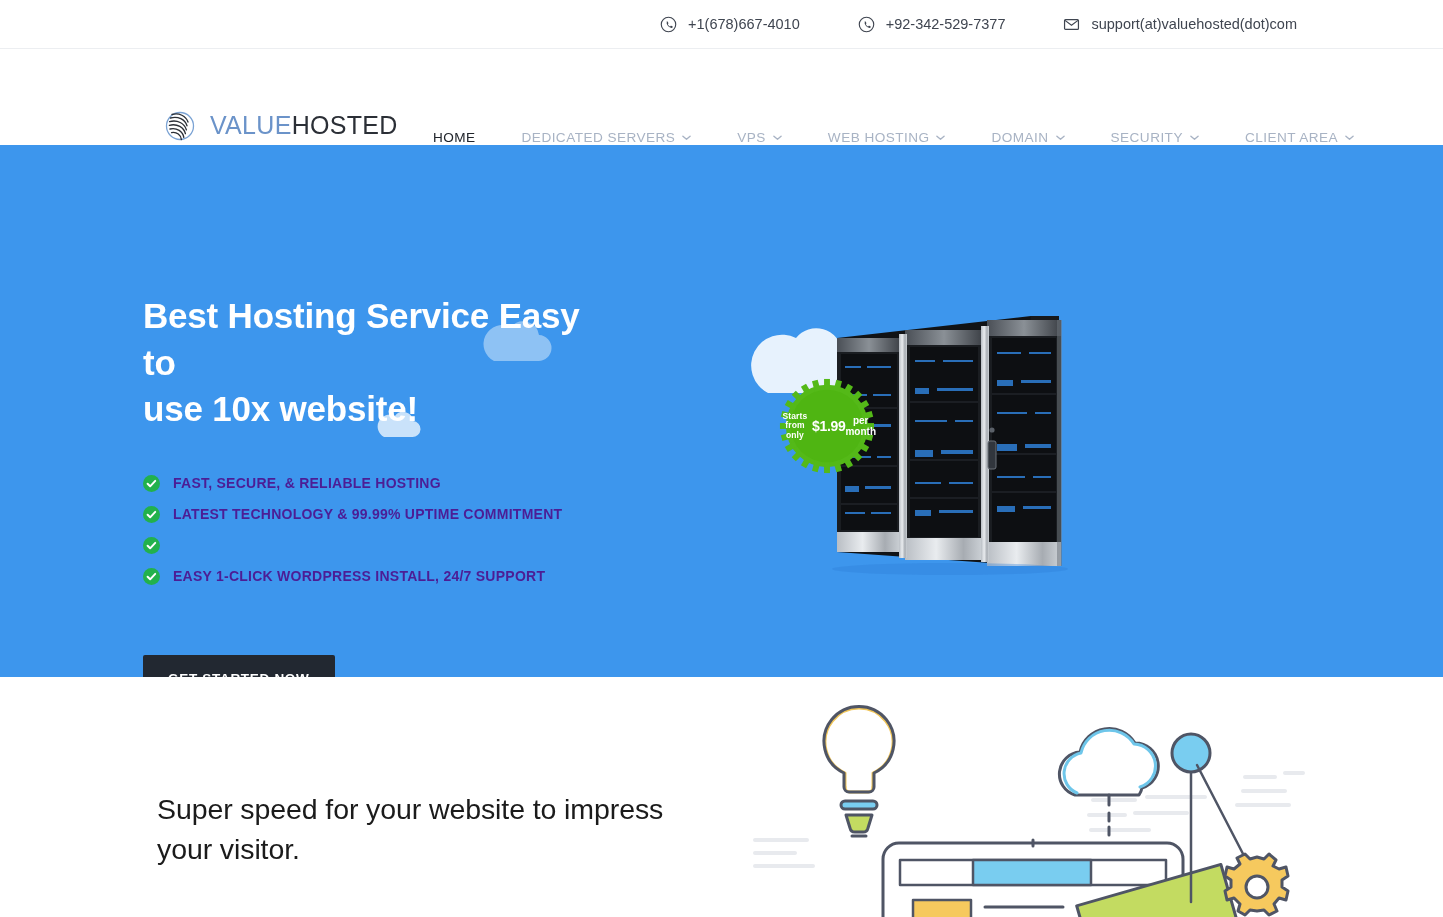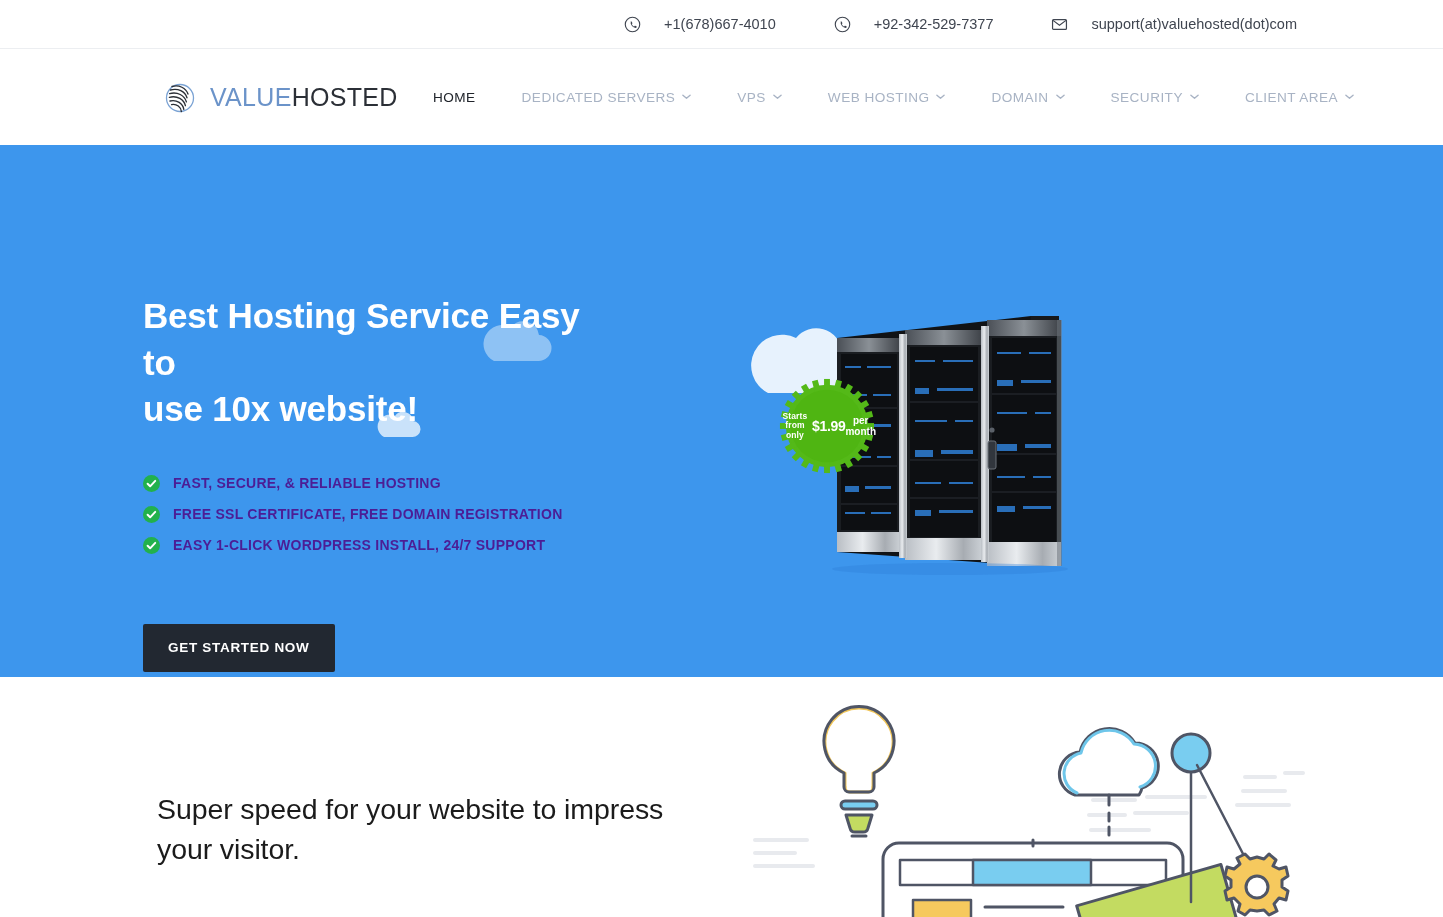--- a/index.html
+++ b/index.html
@@ -18,36 +18,36 @@
     border-bottom: 1px solid #eceef1;
     display: flex;
     align-items: center;
     justify-content: flex-end;
     padding-right: 146px;
     background: #fff;
   }
   .topbar-item {
     display: flex;
     align-items: center;
-    gap: 23px;
+    gap: 11px;
     margin-left: 58px;
     color: #3f4550;
     font-size: 14.5px;
     line-height: 1;
   }
   .topbar-item:first-child { margin-left: 0; }
   .tb-icon { width: 17px; height: 17px; display: block; color: #3f4550; flex: 0 0 auto; }
   .tb-icon svg { display: block; width: 17px; height: 17px; }
 
   
   .header {
     height: 96px;
     background: #fff;
     display: flex;
-    align-items: center;
+    align-items: flex-end;
     padding: 0 70px 0 160px;
   }
   .logo { display: flex; align-items: center; gap: 10px; }
   .logo-mark { width: 40px; height: 40px; flex: 0 0 auto; }
   .logo-mark svg { display: block; }
   .logo-text {
     font-size: 25px;
     letter-spacing: 0.3px;
     font-weight: 400;
     white-space: nowrap;
@@ -483,29 +483,37 @@
         <li class="feature">
           <span class="check">
             <svg viewBox="0 0 20 20">
                 <circle cx="10" cy="10" r="10" fill="#22b14c"></circle>
                 <path d="M5.4 10.3l3 3 6-6.4" fill="none" stroke="#fff" stroke-width="2.3" stroke-linecap="round" stroke-linejoin="round"></path>
               </svg>
           </span>
           <span class="feature-text">FAST, SECURE, &amp; RELIABLE HOSTING</span>
         </li>
 
-
         <li class="feature">
           <span class="check">
             <svg viewBox="0 0 20 20">
                 <circle cx="10" cy="10" r="10" fill="#22b14c"></circle>
                 <path d="M5.4 10.3l3 3 6-6.4" fill="none" stroke="#fff" stroke-width="2.3" stroke-linecap="round" stroke-linejoin="round"></path>
               </svg>
           </span>
-          <span class="feature-text">FREE SSL CERTIFICATE, FREE DOMAIN REGISTRATION</span>
+          <span class="feature-text">LATEST TECHNOLOGY &amp; 99.99% UPTIME COMMITMENT</span>
+        </li>
+
+        <li class="feature">
+          <span class="check">
+            <svg viewBox="0 0 20 20">
+                <circle cx="10" cy="10" r="10" fill="#22b14c"></circle>
+                <path d="M5.4 10.3l3 3 6-6.4" fill="none" stroke="#fff" stroke-width="2.3" stroke-linecap="round" stroke-linejoin="round"></path>
+              </svg>
+          </span>
         </li>
 
         <li class="feature">
           <span class="check">
             <svg viewBox="0 0 20 20">
                 <circle cx="10" cy="10" r="10" fill="#22b14c"></circle>
                 <path d="M5.4 10.3l3 3 6-6.4" fill="none" stroke="#fff" stroke-width="2.3" stroke-linecap="round" stroke-linejoin="round"></path>
               </svg>
           </span>
           <span class="feature-text">EASY 1-CLICK WORDPRESS INSTALL, 24/7 SUPPORT</span>

